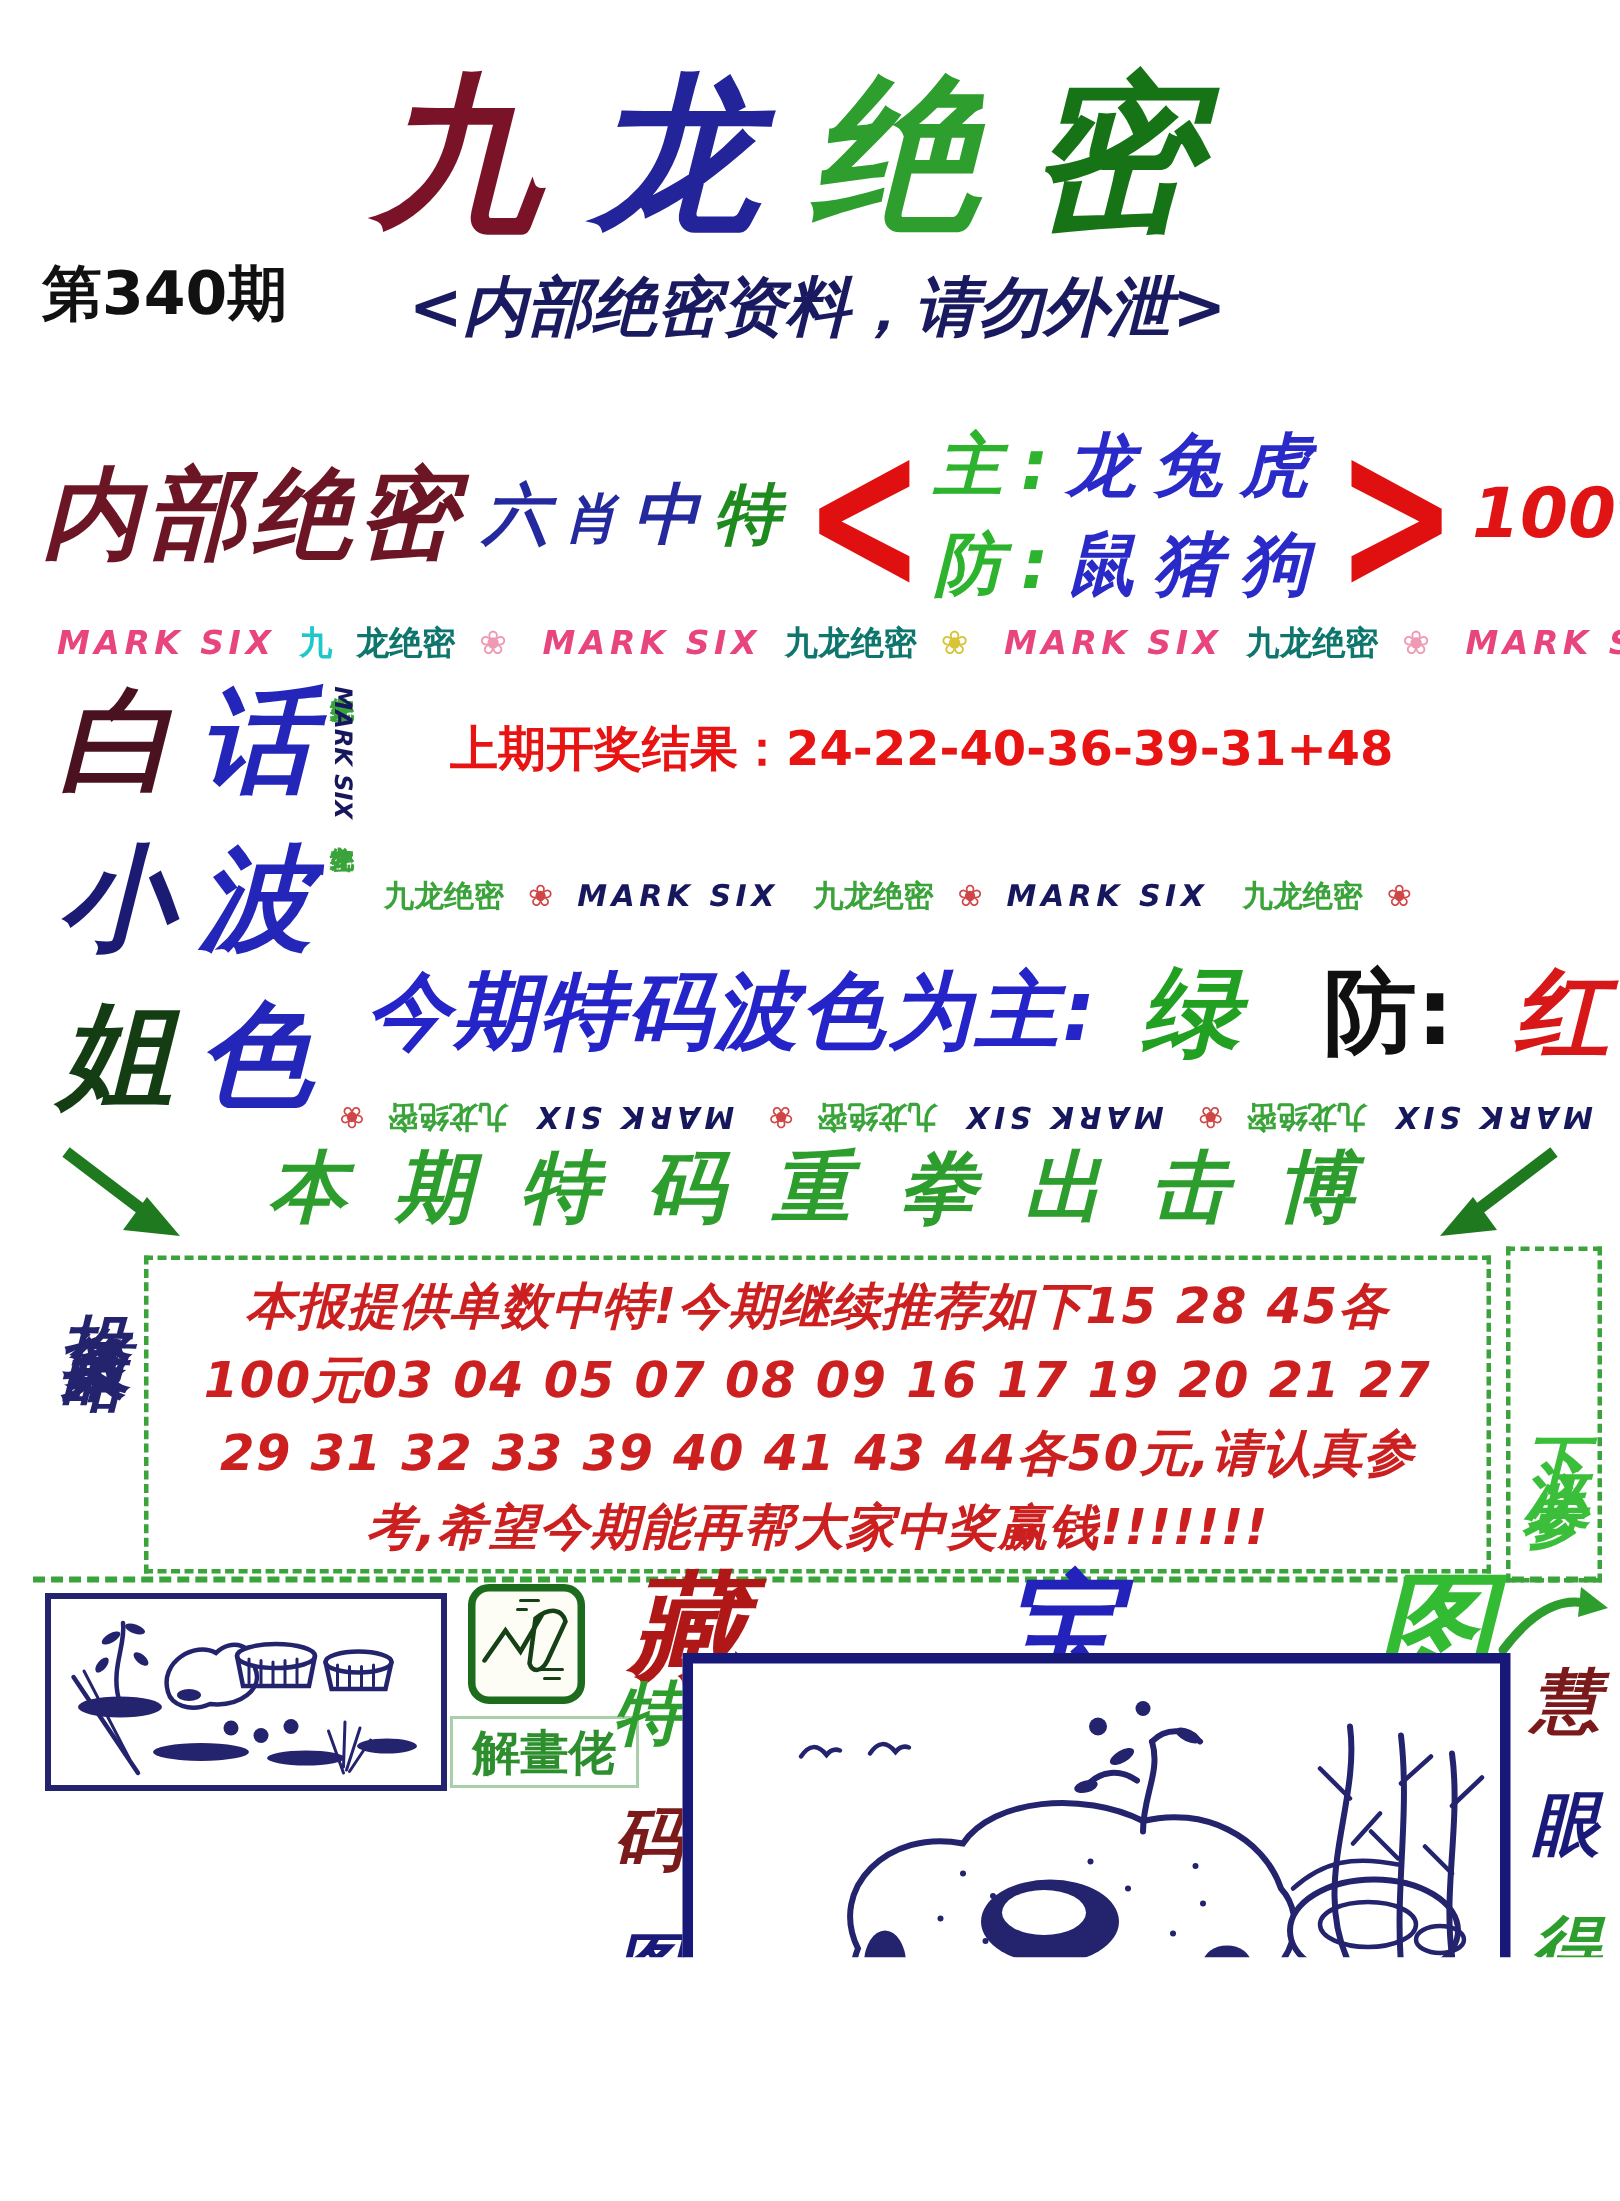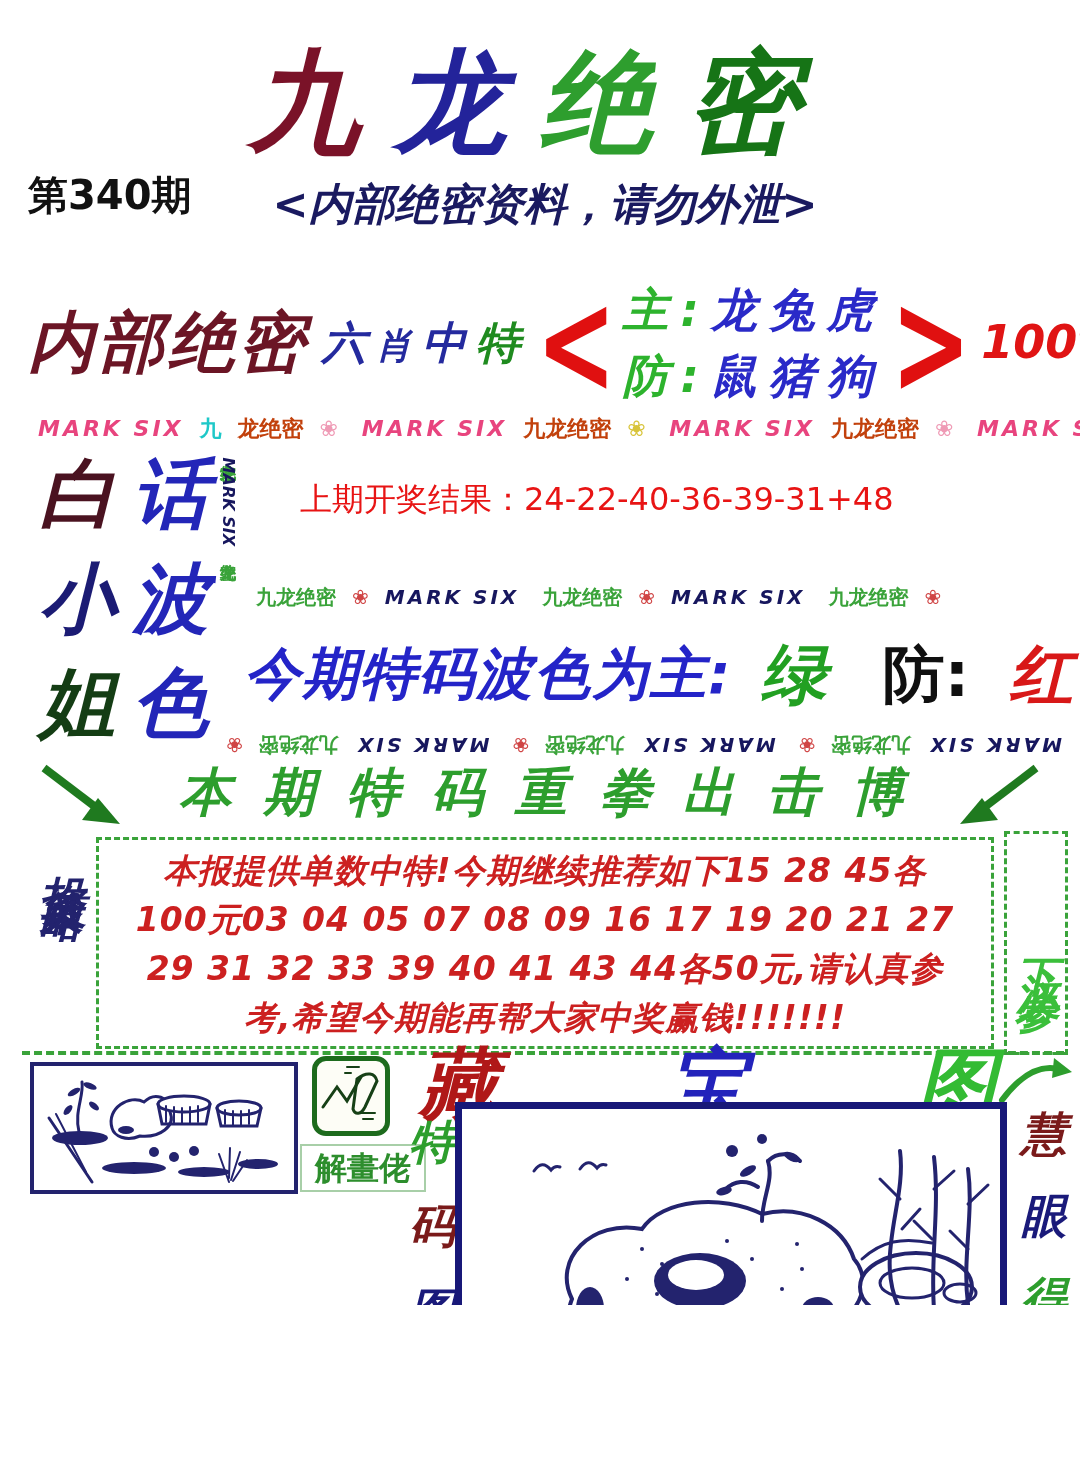--- a/index.html
+++ b/index.html
@@ -23,38 +23,38 @@
   .tip-line{font-size:46px;font-weight:bold;font-style:italic;letter-spacing:12px;}
   .lbl-green{color:#2db32d;}
   .val-blue{color:#2a2ac8;}
   .accuracy{font-size:46px;font-weight:bold;font-style:italic;color:#e01414;margin-left:4px;}
 
   
   .banner{white-space:nowrap;overflow:hidden;font-weight:bold;}
   .banner span{margin:0 8px;}
   .banner1{left:30px;top:414px;right:0;height:34px;font-size:22px;}
   .m6-pink{color:#e8447e;font-style:italic;letter-spacing:3px;}
-  .brand-yellow{color:#c2410c;}
+  .brand-yellow{color:#0f766e;}
   .brand-cyan{color:#1ec8c8;}
   .flower-pink{color:#ef9ab5;}
   .flower-yellow{color:#d8c43a;}
   .banner2{left:248px;top:584px;right:0;height:30px;font-size:20px;}
   .banner3{left:40px;top:726px;width:1030px;height:32px;font-size:20px;transform:rotate(180deg);}
   .m6-navy{color:#17175e;font-style:italic;letter-spacing:3px;}
   .brand-green{color:#3aa33a;}
   .flower-red{color:#d04545;}
 
   
   .wm-strip{left:210px;top:452px;width:36px;height:292px;writing-mode:vertical-rl;
             text-orientation:mixed;font-size:16px;font-weight:bold;line-height:36px;}
   .wm-brand{color:#3aa33a;}
   .wm-mark{color:#17175e;font-style:italic;}
 
   
-  .last-draw{left:300px;top:478px;font-size:32px;font-weight:normal;color:#e81414;white-space:nowrap;}
+  .last-draw{left:300px;top:478px;font-size:32px;font-weight:bold;color:#e81414;white-space:nowrap;}
   .color-tip{left:244px;top:616px;right:0;height:118px;display:flex;align-items:center;white-space:nowrap;}
   .ct-prefix{font-size:56px;font-weight:bold;font-style:italic;color:#2424c8;letter-spacing:2px;}
   .ct-main{font-size:66px;font-weight:bold;font-style:italic;color:#22a022;margin-left:28px;}
   .ct-guard-lbl{font-size:62px;font-weight:bold;color:#101010;margin-left:56px;}
   .ct-guard{font-size:64px;font-weight:bold;font-style:italic;color:#d81818;margin-left:40px;}
 
   
   .left-block{left:34px;top:450px;width:180px;height:300px;display:grid;
               grid-template-columns:1fr 1fr;row-gap:14px;column-gap:6px;
               font-size:76px;font-weight:bold;font-style:italic;text-align:center;line-height:88px;}

